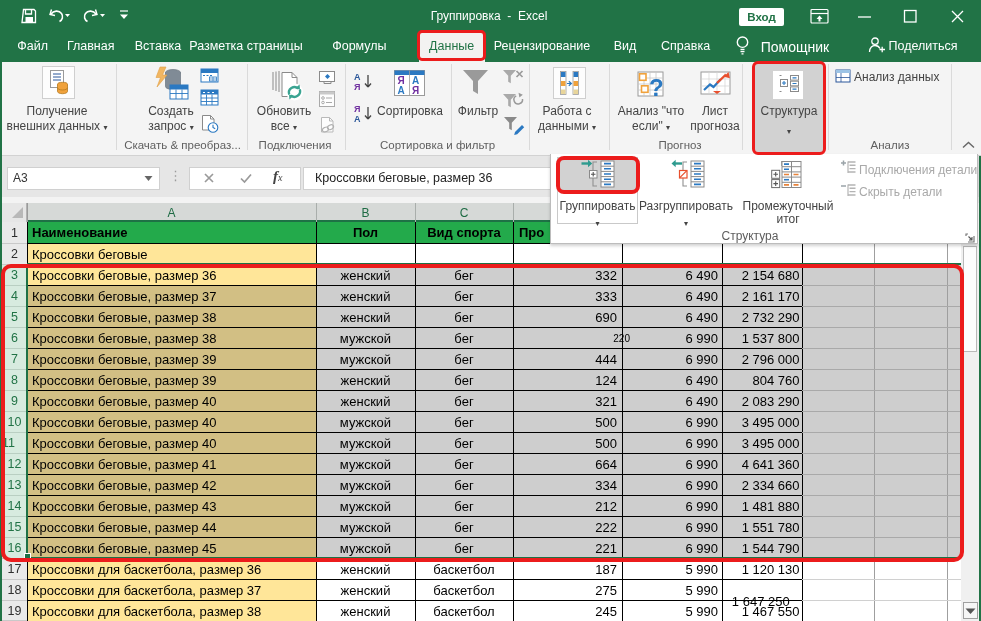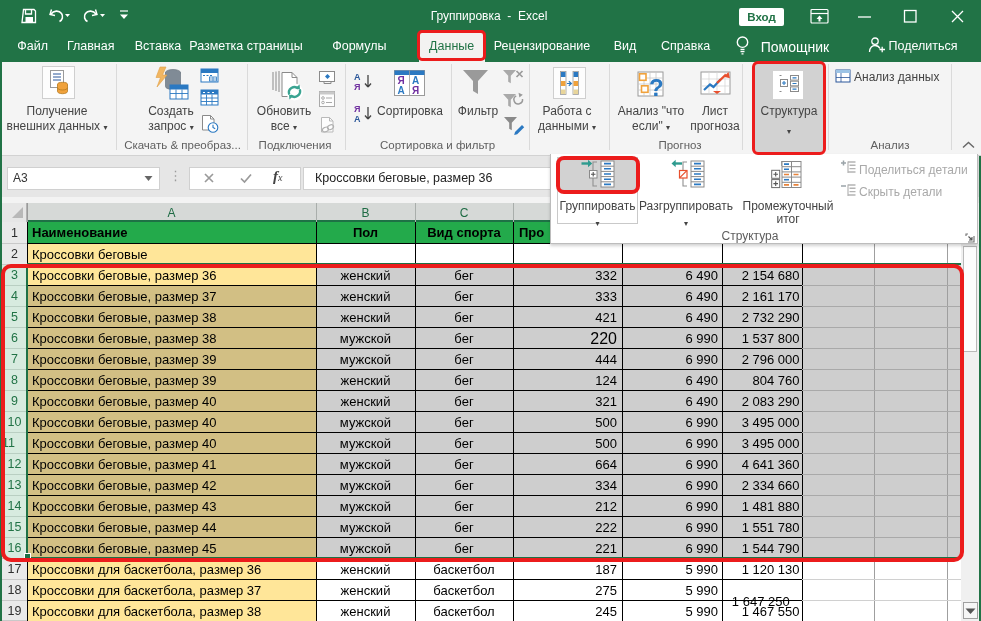--- a/index.html
+++ b/index.html
@@ -379,27 +379,27 @@
 <div class="ab" style="left:722px;top:264.5px;width:80px;height:21px;text-align:right;padding-right:2.5px;line-height:21px;font-size:13px;color:#000">2 154 680</div>
 <div class="ab" style="left:32px;top:285.5px;width:282px;height:21px;line-height:21px;font-size:13px;color:#000;overflow:hidden">Кроссовки беговые, размер 37</div>
 <div class="ab" style="left:316px;top:285.5px;width:99px;height:21px;text-align:center;line-height:21px;font-size:13px;color:#000">женский</div>
 <div class="ab" style="left:415px;top:285.5px;width:98px;height:21px;text-align:center;line-height:21px;font-size:13px;color:#000">бег</div>
 <div class="ab" style="left:513px;top:285.5px;width:109px;height:21px;text-align:right;padding-right:5px;line-height:21px;font-size:13px;color:#000">333</div>
 <div class="ab" style="left:622px;top:285.5px;width:100px;height:21px;text-align:right;padding-right:4px;line-height:21px;font-size:13px;color:#000">6 490</div>
 <div class="ab" style="left:722px;top:285.5px;width:80px;height:21px;text-align:right;padding-right:2.5px;line-height:21px;font-size:13px;color:#000">2 161 170</div>
 <div class="ab" style="left:32px;top:306.5px;width:282px;height:21px;line-height:21px;font-size:13px;color:#000;overflow:hidden">Кроссовки беговые, размер 38</div>
 <div class="ab" style="left:316px;top:306.5px;width:99px;height:21px;text-align:center;line-height:21px;font-size:13px;color:#000">женский</div>
 <div class="ab" style="left:415px;top:306.5px;width:98px;height:21px;text-align:center;line-height:21px;font-size:13px;color:#000">бег</div>
-<div class="ab" style="left:513px;top:306.5px;width:109px;height:21px;text-align:right;padding-right:5px;line-height:21px;font-size:13px;color:#000">421</div>
+<div class="ab" style="left:513px;top:306.5px;width:109px;height:21px;text-align:right;padding-right:5px;line-height:21px;font-size:13px;color:#000">690</div>
 <div class="ab" style="left:622px;top:306.5px;width:100px;height:21px;text-align:right;padding-right:4px;line-height:21px;font-size:13px;color:#000">6 490</div>
 <div class="ab" style="left:722px;top:306.5px;width:80px;height:21px;text-align:right;padding-right:2.5px;line-height:21px;font-size:13px;color:#000">2 732 290</div>
 <div class="ab" style="left:32px;top:327.5px;width:282px;height:21px;line-height:21px;font-size:13px;color:#000;overflow:hidden">Кроссовки беговые, размер 38</div>
 <div class="ab" style="left:316px;top:327.5px;width:99px;height:21px;text-align:center;line-height:21px;font-size:13px;color:#000">мужской</div>
 <div class="ab" style="left:415px;top:327.5px;width:98px;height:21px;text-align:center;line-height:21px;font-size:13px;color:#000">бег</div>
-<div class="ab" style="left:513px;top:327.5px;width:109px;height:21px;text-align:right;padding-right:5px;line-height:21px;font-size:16px;color:#000">220</div>
+<div class="ab" style="left:526px;top:327.5px;width:109px;height:21px;text-align:right;padding-right:5px;line-height:21px;font-size:10px;color:#000">220</div>
 <div class="ab" style="left:622px;top:327.5px;width:100px;height:21px;text-align:right;padding-right:4px;line-height:21px;font-size:13px;color:#000">6 990</div>
 <div class="ab" style="left:722px;top:327.5px;width:80px;height:21px;text-align:right;padding-right:2.5px;line-height:21px;font-size:13px;color:#000">1 537 800</div>
 <div class="ab" style="left:32px;top:348.5px;width:282px;height:21px;line-height:21px;font-size:13px;color:#000;overflow:hidden">Кроссовки беговые, размер 39</div>
 <div class="ab" style="left:316px;top:348.5px;width:99px;height:21px;text-align:center;line-height:21px;font-size:13px;color:#000">мужской</div>
 <div class="ab" style="left:415px;top:348.5px;width:98px;height:21px;text-align:center;line-height:21px;font-size:13px;color:#000">бег</div>
 <div class="ab" style="left:513px;top:348.5px;width:109px;height:21px;text-align:right;padding-right:5px;line-height:21px;font-size:13px;color:#000">444</div>
 <div class="ab" style="left:622px;top:348.5px;width:100px;height:21px;text-align:right;padding-right:4px;line-height:21px;font-size:13px;color:#000">6 990</div>
 <div class="ab" style="left:722px;top:348.5px;width:80px;height:21px;text-align:right;padding-right:2.5px;line-height:21px;font-size:13px;color:#000">2 796 000</div>
 <div class="ab" style="left:32px;top:369.5px;width:282px;height:21px;line-height:21px;font-size:13px;color:#000;overflow:hidden">Кроссовки беговые, размер 39</div>
 <div class="ab" style="left:316px;top:369.5px;width:99px;height:21px;text-align:center;line-height:21px;font-size:13px;color:#000">женский</div>
@@ -528,21 +528,21 @@
 <rect x="0.7" y="20.6" width="8" height="8" fill="#fff" stroke="#6a6a6a"></rect>
 <path d="M2.4 24.6 h4.6 M4.7 22.3 v4.6" stroke="#555" stroke-width="1.1"></path>
 </svg>
 <div class="tx" style="left:788px;top:198.5px;transform:translateX(-50%);font-size:12px;color:#444">Промежуточный</div>
 <div class="tx" style="left:788px;top:212px;transform:translateX(-50%);font-size:12px;color:#444">итог</div>
 <svg class="ab" style="left:840px;top:159px" width="16" height="15" viewBox="0 0 16 15">
 <path d="M1 4 h5 M3.5 1.5 v5" stroke="#9aa3a8" stroke-width="1.5"></path>
 <path d="M8 2.5 v11.5" stroke="#b4b4b4" stroke-width="1.2"></path>
 <path d="M8 3 h7.5 M9.5 6.3 h6 M9.5 9.6 h6 M8 13 h7.5" stroke="#b4b4b4" stroke-width="1.4"></path>
 </svg>
-<div class="tx" style="left:859px;top:162.5px;font-size:12px;color:#a9a9a9">Поделиться детали</div>
+<div class="tx" style="left:859px;top:162.5px;font-size:12px;color:#a9a9a9">Подключения детали</div>
 <svg class="ab" style="left:840px;top:182px" width="16" height="15" viewBox="0 0 16 15">
 <path d="M1 4 h5" stroke="#9aa3a8" stroke-width="1.5"></path>
 <path d="M8 2.5 v11.5" stroke="#b4b4b4" stroke-width="1.2"></path>
 <path d="M8 3 h7.5 M9.5 6.3 h6 M9.5 9.6 h6 M8 13 h7.5" stroke="#b4b4b4" stroke-width="1.4"></path>
 </svg>
 <div class="tx" style="left:859px;top:184.5px;font-size:12px;color:#a9a9a9">Скрыть детали</div>
 <div class="tx" style="left:750px;top:229px;transform:translateX(-50%);font-size:12px;color:#5d5d5d">Структура</div>
 <svg class="ab" style="left:965px;top:232.5px" width="10" height="10" viewBox="0 0 10 10">
 <path d="M1 3 v-2 h2 M9 3 v6 h-6" fill="none" stroke="#777" stroke-width="1.2"></path>
 <path d="M3.5 3.5 l3.5 3.5 M7 4 v3 h-3" fill="none" stroke="#555" stroke-width="1.1"></path>

